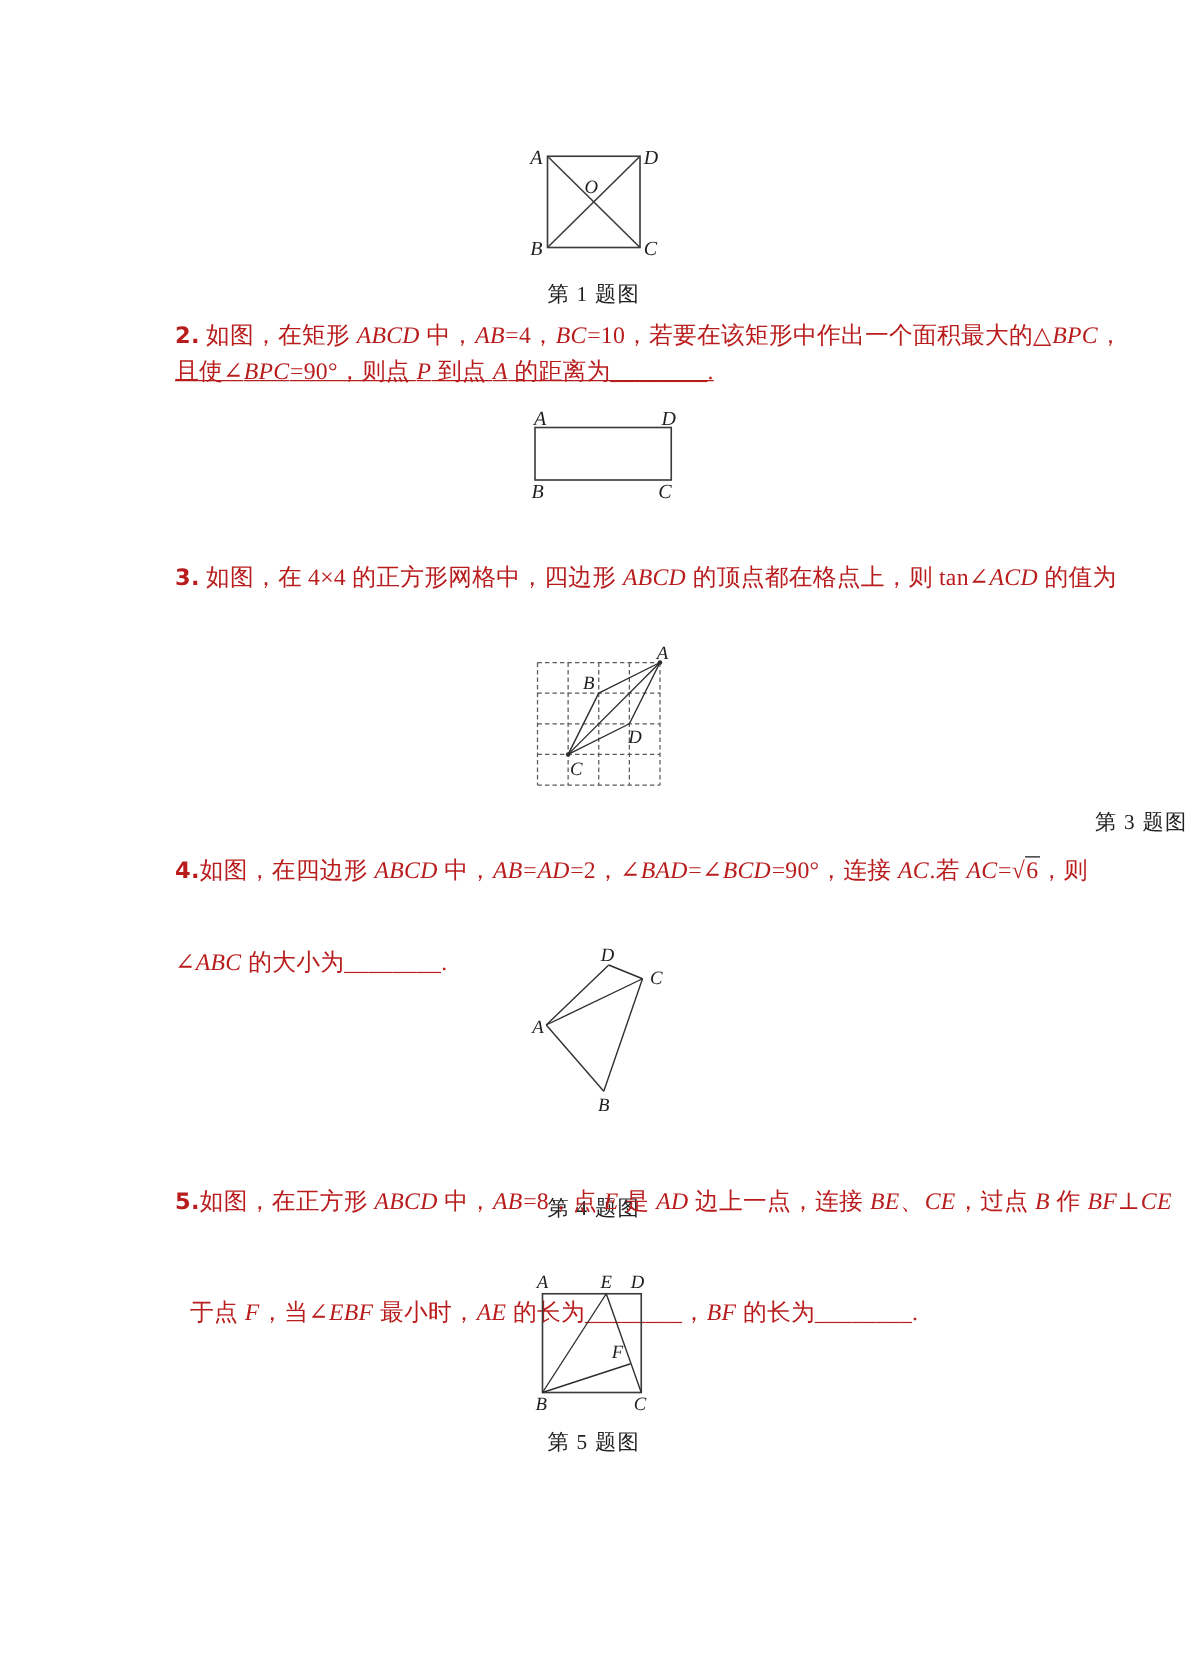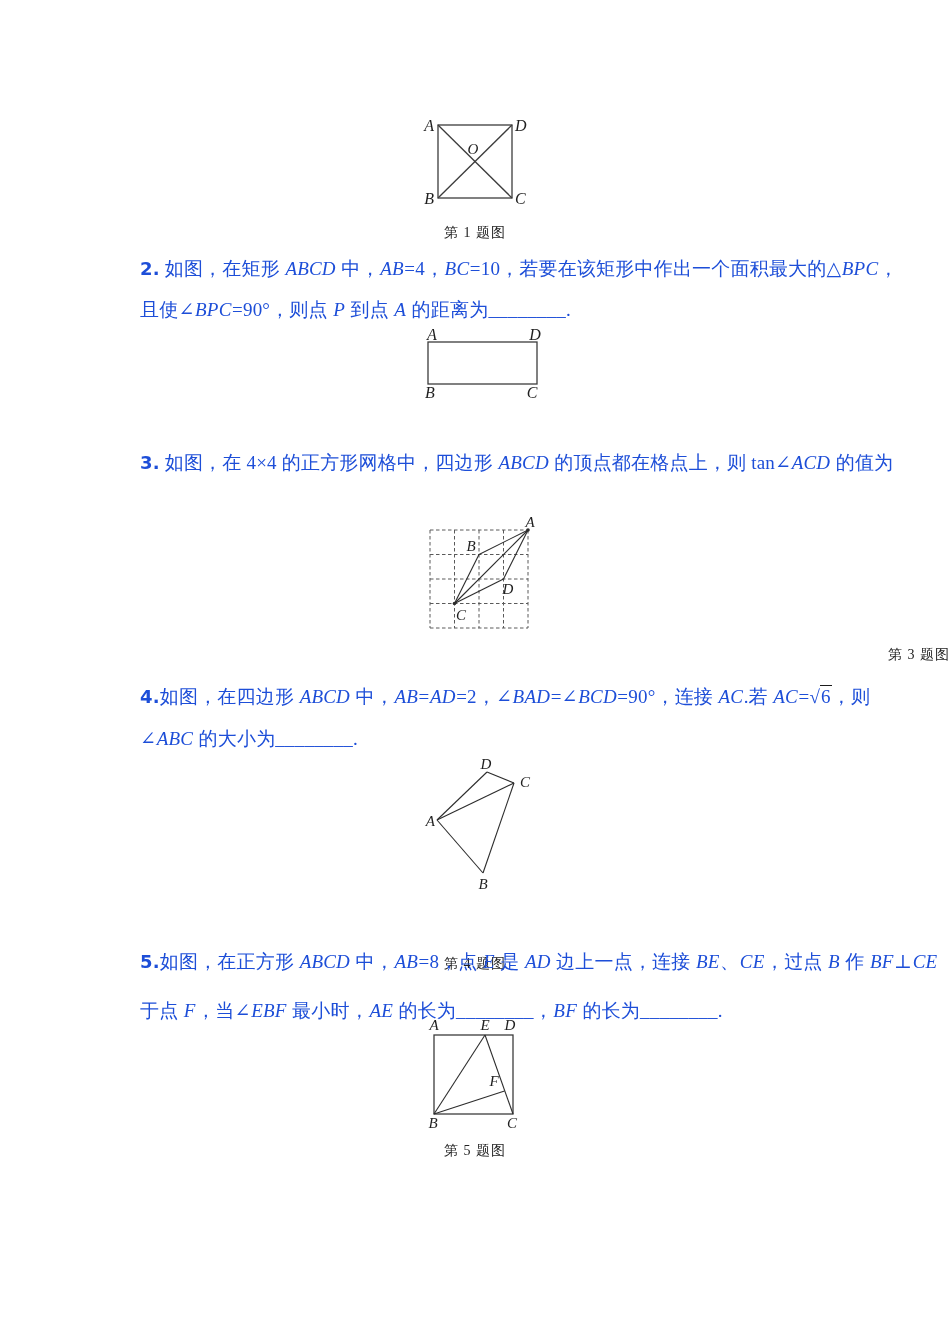--- a/index.html
+++ b/index.html
@@ -5,31 +5,31 @@
   html,body { margin:0; padding:0; background:#ffffff; }
   .page {
     position:relative; width:950px; height:1344px;
     background:#ffffff; overflow:hidden;
     font-family:"Liberation Serif","DejaVu Serif",serif;
     color:#1b1b1b;
   }
   .textline {
     position:absolute; left:140px; width:700px;
     font-size:19px; line-height:26px; white-space:nowrap;
-    color:#1d4ed8; letter-spacing:0.2px;
+    color:#b91c1c; letter-spacing:0.2px;
   }
   .seg-num { font-family:"DejaVu Sans","Liberation Sans",sans-serif; font-weight:700; font-size:18px; }
   .seg-cn  { font-style:normal; }
   .seg-var { font-style:italic; font-family:"Liberation Serif",serif; padding:0 0.5px; }
   .seg-sqrt { white-space:nowrap; }
   .seg-sqrt .rad { font-style:normal; }
   .seg-sqrt .radicand { border-top:1px solid #1b1b1b; padding:0 1px; font-style:normal; }
   .caption {
     position:absolute; left:0; width:950px; text-align:center;
-    font-size:14px; color:#222222; letter-spacing:1px;
+    font-size:17px; color:#222222; letter-spacing:1px;
   }
   .fig { position:absolute; }
   .fig svg text {
     font-family:"Liberation Serif","DejaVu Serif",serif;
     font-style:italic; fill:#1f1f1f;
   }
 </style>
 </head>
 <body>
 
@@ -45,21 +45,21 @@
       <text x="24" y="23" font-size="16" text-anchor="end">A</text>
       <text x="105" y="23" font-size="16" text-anchor="start">D</text>
       <text x="24" y="96" font-size="16" text-anchor="end">B</text>
       <text x="105" y="96" font-size="16" text-anchor="start">C</text>
       <text x="63" y="46" font-size="15" text-anchor="middle">O</text>
     </svg>
   </div>
   <div class="caption" style="top:224px;">第 1 题图</div>
 
   <div class="textline" style="top:256px;"><span class="seg-num">2.</span><span class="seg-cn"> 如图，在矩形 </span><span class="seg-var">ABCD</span><span class="seg-cn"> 中，</span><span class="seg-var">AB</span><span class="seg-cn">=4，</span><span class="seg-var">BC</span><span class="seg-cn">=10，若要在该矩形中作出一个面积最大的△</span><span class="seg-var">BPC</span><span class="seg-cn">，</span></div>
-  <div class="textline" style="top:297px;"><span class="seg-cn">且使∠</span><span class="seg-var">BPC</span><span class="seg-cn">=90°，则点 </span><span class="seg-var">P</span><span class="seg-cn"> 到点 </span><span class="seg-var">A</span><span class="seg-cn"> 的距离为________.</span></div>
+  <div class="textline" style="top:285px;text-decoration:underline;"><span class="seg-cn">且使∠</span><span class="seg-var">BPC</span><span class="seg-cn">=90°，则点 </span><span class="seg-var">P</span><span class="seg-cn"> 到点 </span><span class="seg-var">A</span><span class="seg-cn"> 的距离为________.</span></div>
 
   <div class="fig" style="left:405px; top:326px; width:150px; height:78px;">
     <svg viewBox="0 0 150 78" width="150" height="78">
       <rect x="23" y="16" width="109" height="42" fill="none" stroke="#3c3c3c" stroke-width="1.3"></rect>
       <text x="27" y="14" font-size="16" text-anchor="middle">A</text>
       <text x="130" y="14" font-size="16" text-anchor="middle">D</text>
       <text x="25" y="72" font-size="16" text-anchor="middle">B</text>
       <text x="127" y="72" font-size="16" text-anchor="middle">C</text>
     </svg>
   </div>
@@ -91,41 +91,41 @@
       <circle cx="29.5" cy="91.5" r="1.8" fill="#2d2d2d"></circle>
       <text x="105" y="15" font-size="15" text-anchor="middle">A</text>
       <text x="46" y="39" font-size="15" text-anchor="middle">B</text>
       <text x="36" y="108" font-size="15" text-anchor="middle">C</text>
       <text x="83" y="82" font-size="15" text-anchor="middle">D</text>
     </svg>
   </div>
   <div class="caption" style="top:646px;text-align:right;">第 3 题图</div>
 
   <div class="textline" style="top:684px;"><span class="seg-num">4.</span><span class="seg-cn">如图，在四边形 </span><span class="seg-var">ABCD</span><span class="seg-cn"> 中，</span><span class="seg-var">AB</span><span class="seg-cn">=</span><span class="seg-var">AD</span><span class="seg-cn">=2，∠</span><span class="seg-var">BAD</span><span class="seg-cn">=∠</span><span class="seg-var">BCD</span><span class="seg-cn">=90°，连接 </span><span class="seg-var">AC</span><span class="seg-cn">.若 </span><span class="seg-var">AC</span><span class="seg-cn">=</span><span class="seg-sqrt"><span class="rad">√</span><span class="radicand">6</span></span><span class="seg-cn">，则</span></div>
-  <div class="textline" style="top:726px;"><span class="seg-cn">∠</span><span class="seg-var">ABC</span><span class="seg-cn"> 的大小为________.</span></div>
+  <div class="textline" style="top:758px;"><span class="seg-cn">∠</span><span class="seg-var">ABC</span><span class="seg-cn"> 的大小为________.</span></div>
 
   <div class="fig" style="left:410px; top:750px; width:140px; height:145px;">
     <svg viewBox="0 0 140 145" width="140" height="145">
       <g stroke="#2d2d2d" stroke-width="1.1" fill="none">
         <line x1="27" y1="70" x2="77" y2="22"></line>
         <line x1="77" y1="22" x2="104" y2="33"></line>
         <line x1="104" y1="33" x2="27" y2="70"></line>
         <line x1="27" y1="70" x2="73" y2="123"></line>
         <line x1="73" y1="123" x2="104" y2="33"></line>
       </g>
       <text x="76" y="19" font-size="15" text-anchor="middle">D</text>
       <text x="110" y="37" font-size="15" text-anchor="start">C</text>
       <text x="25" y="76" font-size="15" text-anchor="end">A</text>
       <text x="73" y="139" font-size="15" text-anchor="middle">B</text>
     </svg>
   </div>
   <div class="caption" style="top:955px;">第 4 题图</div>
 
   <div class="textline" style="top:949px;"><span class="seg-num">5.</span><span class="seg-cn">如图，在正方形 </span><span class="seg-var">ABCD</span><span class="seg-cn"> 中，</span><span class="seg-var">AB</span><span class="seg-cn">=8，点 </span><span class="seg-var">E</span><span class="seg-cn"> 是 </span><span class="seg-var">AD</span><span class="seg-cn"> 边上一点，连接 </span><span class="seg-var">BE</span><span class="seg-cn">、</span><span class="seg-var">CE</span><span class="seg-cn">，过点 </span><span class="seg-var">B</span><span class="seg-cn"> 作 </span><span class="seg-var">BF</span><span class="seg-cn">⊥</span><span class="seg-var">CE</span></div>
-  <div class="textline" style="top:998px;"><span class="seg-cn">于点 </span><span class="seg-var">F</span><span class="seg-cn">，当∠</span><span class="seg-var">EBF</span><span class="seg-cn"> 最小时，</span><span class="seg-var">AE</span><span class="seg-cn"> 的长为________，</span><span class="seg-var">BF</span><span class="seg-cn"> 的长为________.</span></div>
+  <div class="textline" style="top:1038px;margin-left:12px;"><span class="seg-cn">于点 </span><span class="seg-var">F</span><span class="seg-cn">，当∠</span><span class="seg-var">EBF</span><span class="seg-cn"> 最小时，</span><span class="seg-var">AE</span><span class="seg-cn"> 的长为________，</span><span class="seg-var">BF</span><span class="seg-cn"> 的长为________.</span></div>
 
   <div class="fig" style="left:425px; top:1016px; width:110px; height:118px;">
     <svg viewBox="0 0 110 118" width="110" height="118">
       <rect x="9" y="19" width="79" height="79" fill="none" stroke="#3c3c3c" stroke-width="1.3"></rect>
       <g stroke="#2d2d2d" stroke-width="1.1" fill="none">
         <line x1="9" y1="98" x2="60" y2="19"></line>
         <line x1="60" y1="19" x2="88" y2="98"></line>
         <line x1="9" y1="98" x2="79.5" y2="75"></line>
       </g>
       <text x="9" y="14" font-size="15" text-anchor="middle">A</text>

